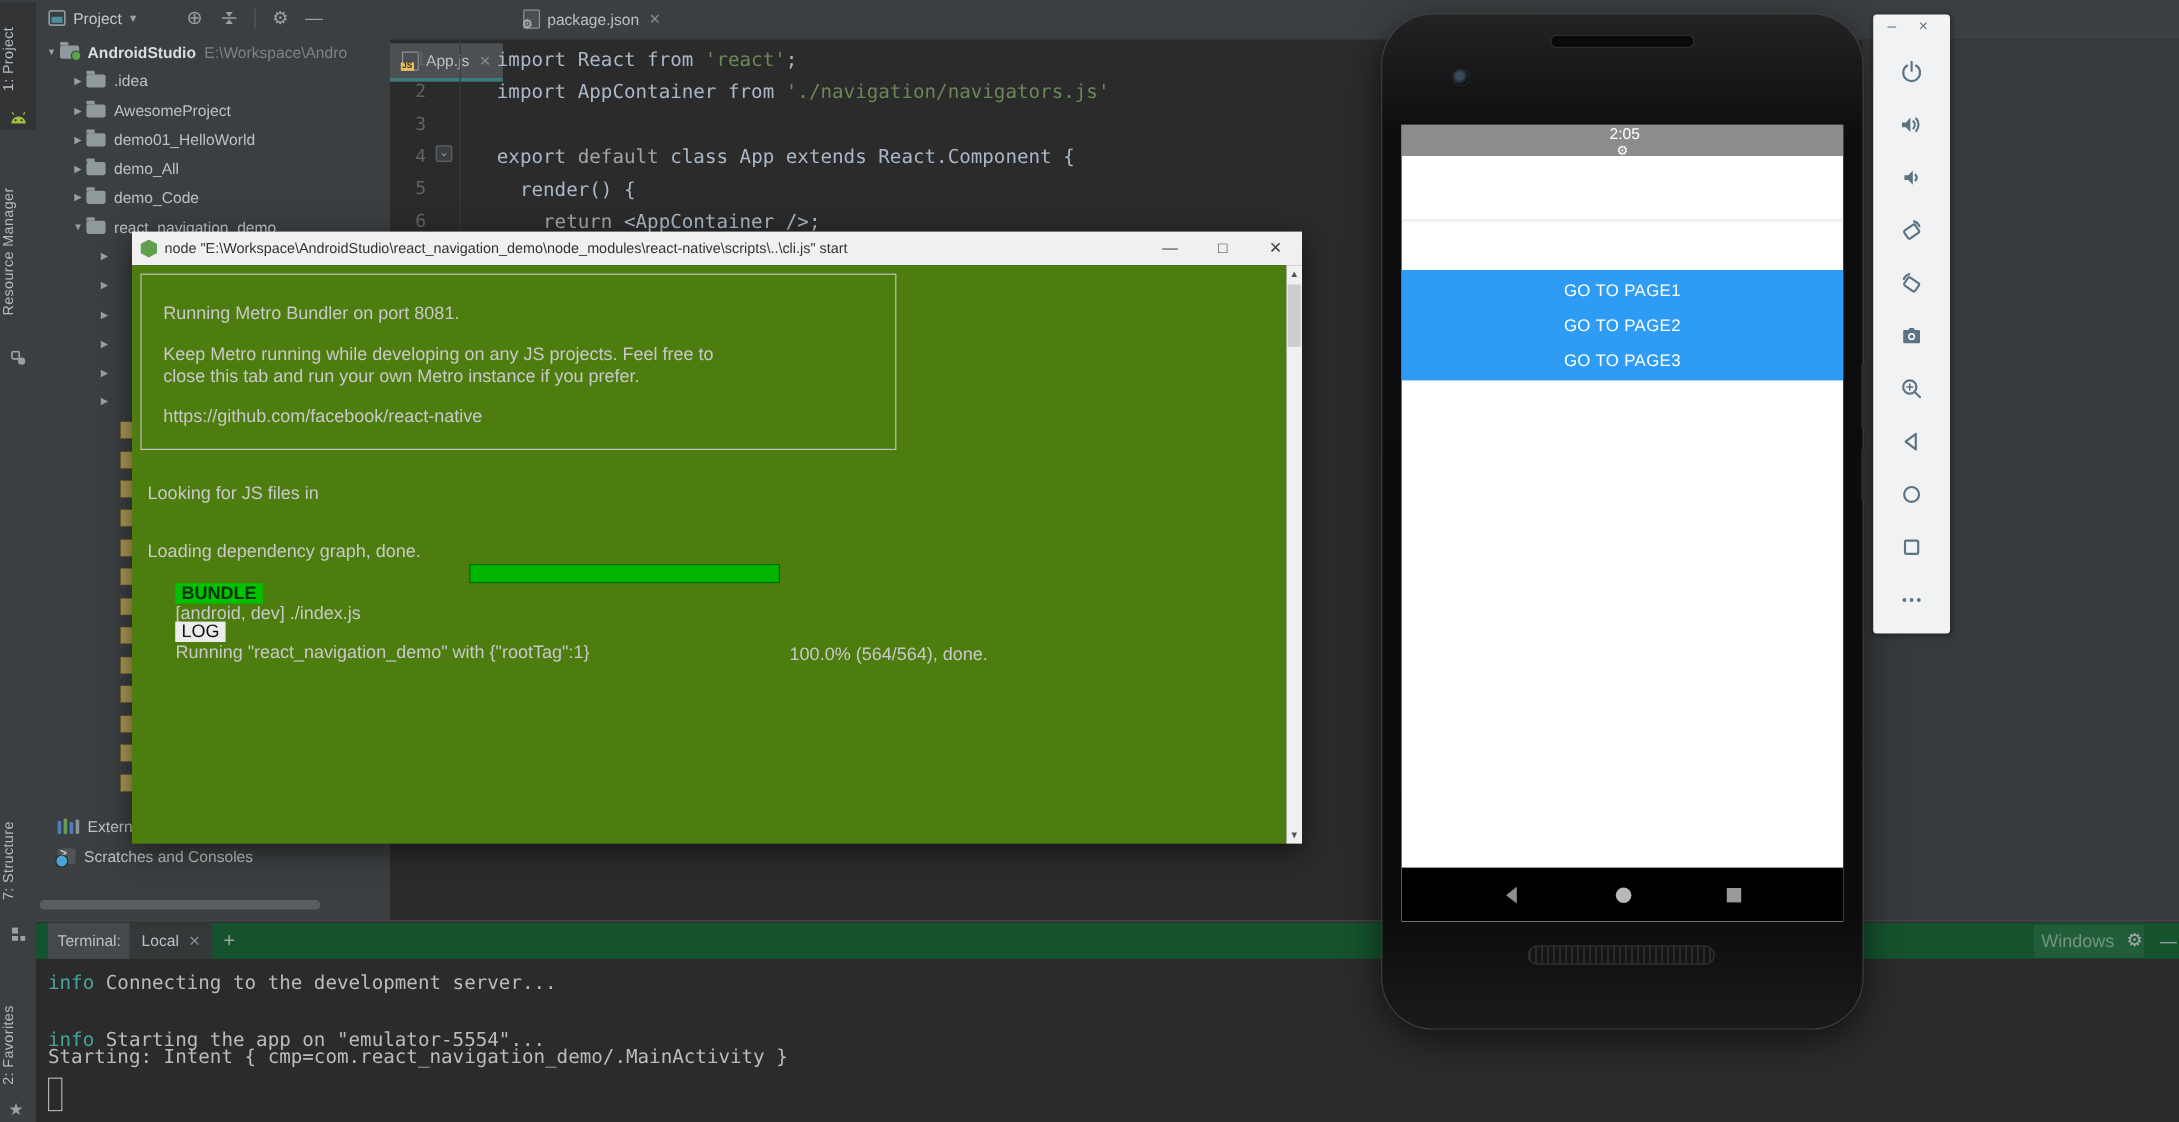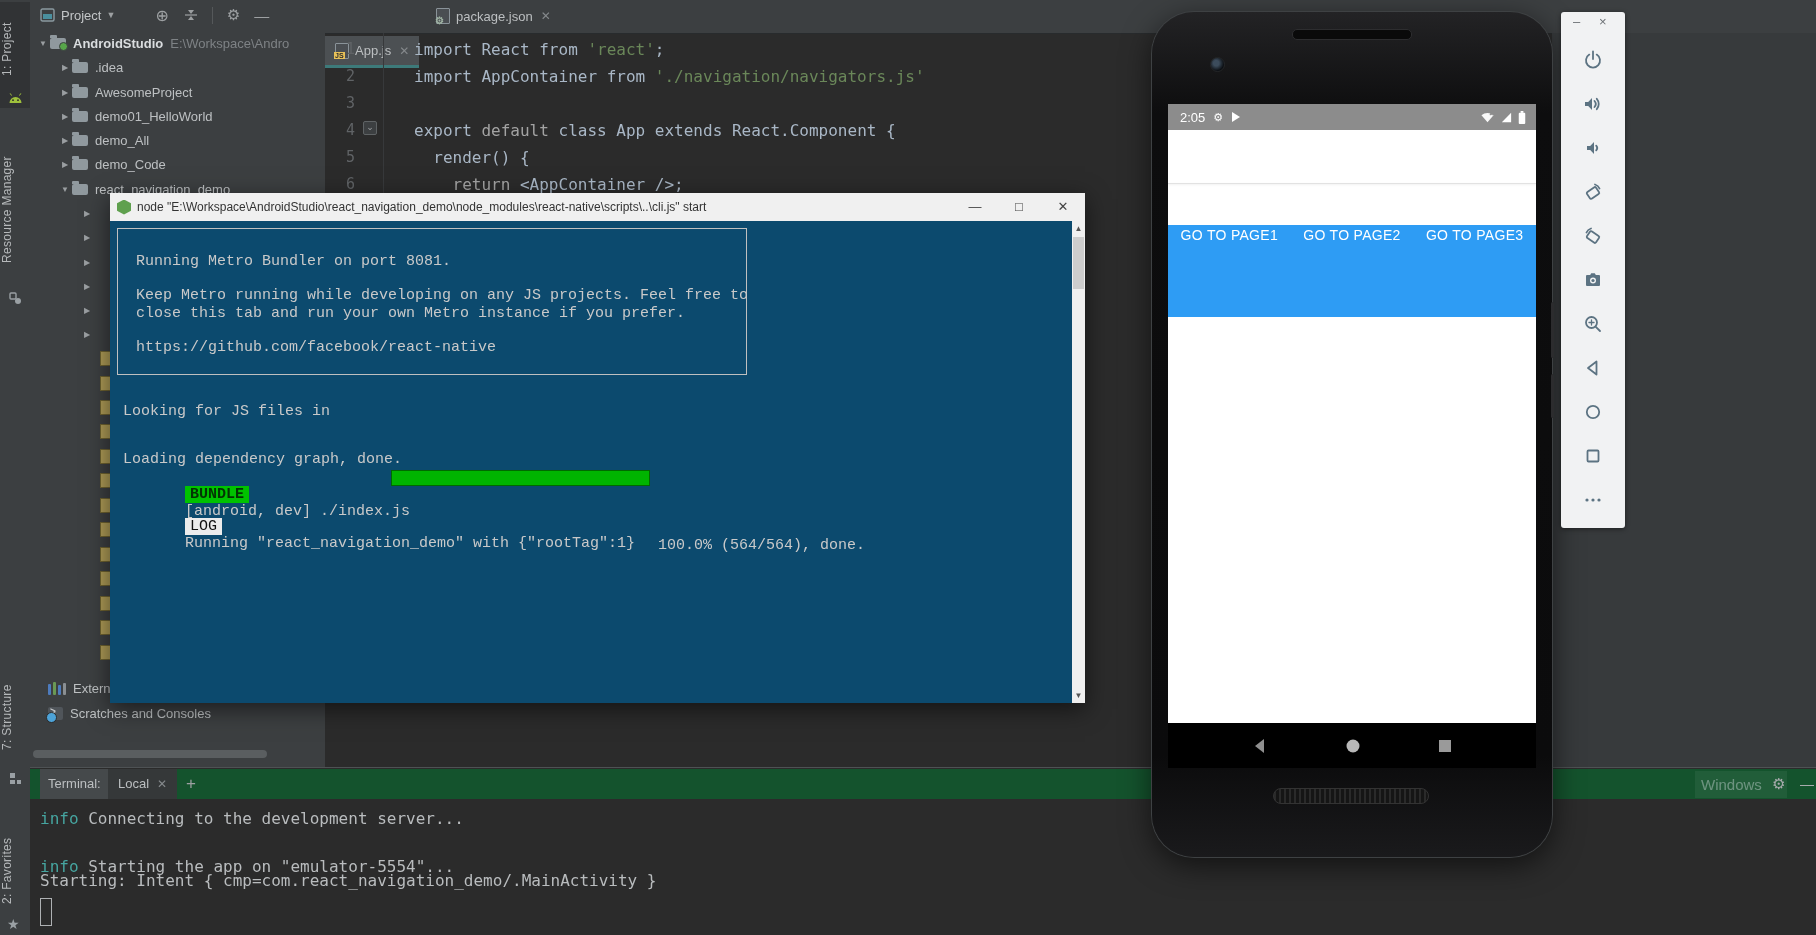--- a/index.html
+++ b/index.html
@@ -53,46 +53,46 @@
   #fold4{position:absolute;left:363px;top:121px;width:12px;height:12px;border:1px solid #5f6365;border-radius:2px;
          color:#9da0a2;font-size:9px;line-height:11px;text-align:center;background:#3c3f41;}
 
   
   #cmd{left:110px;top:193px;width:975px;height:510px;z-index:30;box-shadow:0 6px 22px rgba(0,0,0,.55);}
   #cmd-title{position:absolute;left:0;top:0;width:975px;height:28px;background:#f0f0f0;display:flex;align-items:center;}
   #cmd-title .t{color:#333;font-size:12px;margin-left:6px;white-space:nowrap;overflow:hidden;flex:1;}
   .cmd-btn{width:44px;height:28px;text-align:center;line-height:28px;color:#444;font-size:13px;flex:0 0 44px;}
   #node-ic{width:14px;height:15px;margin-left:7px;background:#5fa04e;
            clip-path:polygon(50% 0,100% 25%,100% 75%,50% 100%,0 75%,0 25%);flex:0 0 14px;}
-  #cmd-body{position:absolute;left:0;top:28px;width:962px;height:482px;background:#0c4a6e;
-            font-family:Liberation Mono, monospace;font-size:15px;color:#c9c9c9;}
+  #cmd-body{position:absolute;left:0;top:28px;width:962px;height:482px;background:#4d7c0f;
+            font-family:Liberation Sans, sans-serif;font-size:15px;color:#c9c9c9;}
   #cmd-box{position:absolute;left:7px;top:7px;width:628px;height:145px;border:1px solid #c0c0c0;}
   .cmdline{position:absolute;white-space:pre;}
   #bundle-badge{background:#00c200;color:#043304;padding:0 5px;font-weight:bold;}
   #bundle-bar{position:absolute;left:278px;top:1px;width:257px;height:14px;background:#00b400;border:1px solid #006a00;}
   #log-badge{background:#ececec;color:#111;padding:0 5px;}
   #cmd-scroll{position:absolute;right:0;top:28px;width:13px;height:482px;background:#f0f0f0;}
   #cmd-scroll .arr{position:absolute;left:0;width:13px;height:15px;color:#555;font-size:8px;text-align:center;line-height:15px;}
   #cmd-thumb{position:absolute;left:1px;top:16px;width:11px;height:52px;background:#cdcdcd;}
 
   
   #right-bg{left:1552px;top:33px;width:264px;height:734px;background:#373a3c;}
   #phone{left:1152px;top:12px;width:400px;height:845px;z-index:40;border-radius:42px;
          background:linear-gradient(180deg,#232325,#0d0d0e 12%,#0b0b0c 88%,#1a1a1c);
          box-shadow:0 0 0 1px #3e4143,0 8px 30px rgba(0,0,0,.6);}
   #speaker{position:absolute;left:140px;top:17px;width:118px;height:9px;background:#0a0a0a;border:1px solid #2d2d2f;border-radius:5px;}
   #cam{position:absolute;left:58px;top:45px;width:13px;height:13px;border-radius:50%;
        background:radial-gradient(circle at 40% 40%,#3c4c5c 25%,#0b0e12 70%);border:1px solid #242628;}
   #screen{position:absolute;left:16px;top:92px;width:368px;height:664px;background:#fff;overflow:hidden;}
-  #statusbar{position:absolute;left:0;top:0;width:368px;height:26px;background:#8c8c8c;display:flex;align-items:center;color:#fff;}
+  #statusbar{position:absolute;left:0;top:0;width:368px;height:26px;background:#8c8c8c;display:flex;align-items:center;color:#fff;flex-direction:column;}
   #statusbar .time{font-size:13px;margin-left:12px;margin-right:8px;}
   #hdr-divider{position:absolute;left:0;top:79px;width:368px;height:1px;background:#e2e2e2;box-shadow:0 1px 2px rgba(0,0,0,.08);}
   #app-title{position:absolute;left:0;top:86px;width:368px;text-align:center;color:#1c1c1c;font-size:20px;}
   #blue-block{position:absolute;left:0;top:121px;width:368px;height:92px;background:#2e9cf4;
-              display:flex;flex-direction:row;justify-content:space-around;padding:2px 0;box-sizing:border-box;}
+              display:flex;flex-direction:column;justify-content:space-around;padding:2px 0;box-sizing:border-box;}
   .go-btn{color:#fff;font-size:14px;text-align:center;letter-spacing:.3px;}
   #navbar{position:absolute;left:0;bottom:0;width:368px;height:45px;background:#000;
           display:flex;align-items:center;justify-content:space-between;padding:0 84px;box-sizing:border-box;}
   #grille{position:absolute;left:121px;top:776px;width:154px;height:14px;border-radius:8px;background:#141414;border:1px solid #333;
           background-image:repeating-linear-gradient(90deg,#2a2a2a 0 2px,#151515 2px 5px);}
   .side-btn{position:absolute;right:-2px;width:3px;background:#2c2c2e;border-radius:2px;}
 
   
   #emu-toolbar{left:1561px;top:12px;width:64px;height:516px;background:#f1f2f3;border-radius:3px;z-index:50;
                box-shadow:0 1px 5px rgba(0,0,0,.45);}

